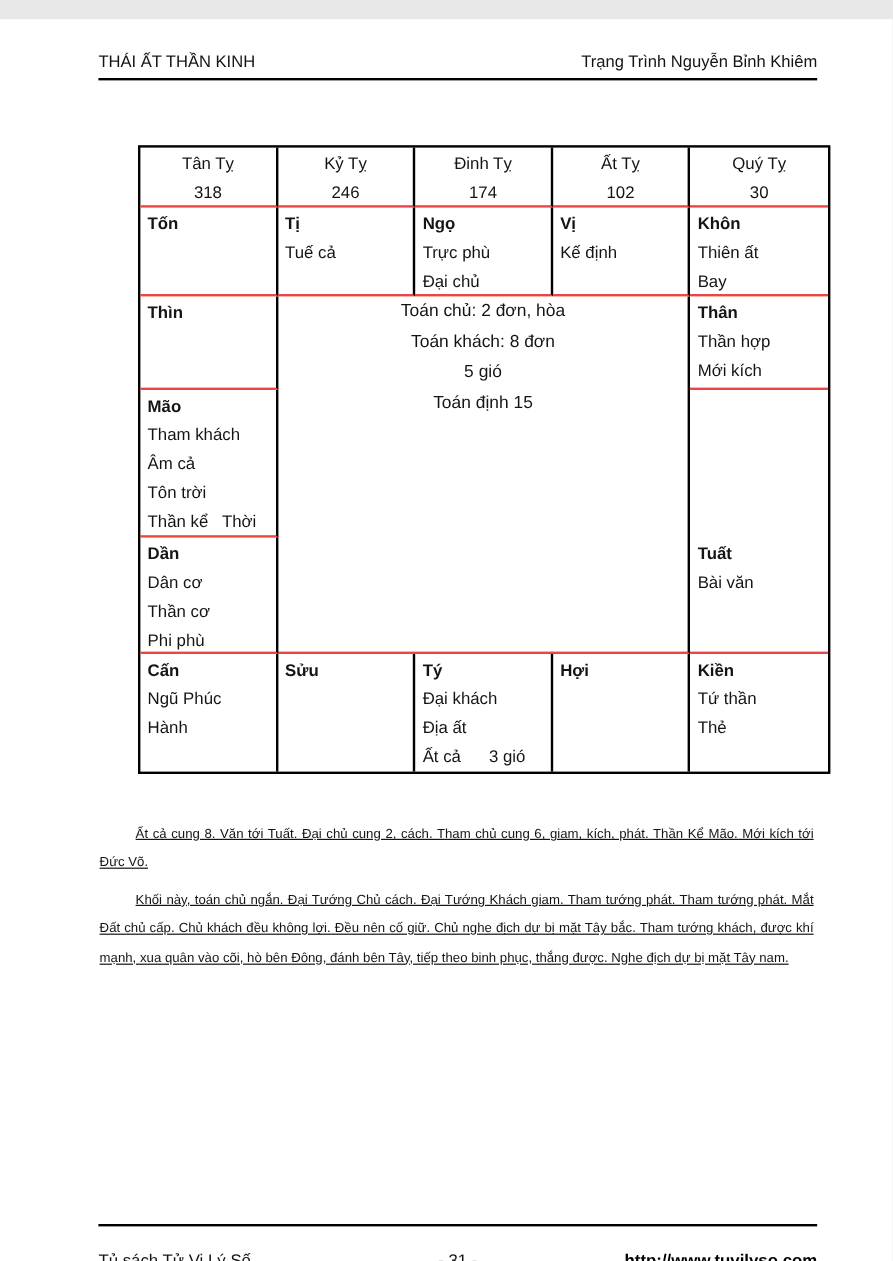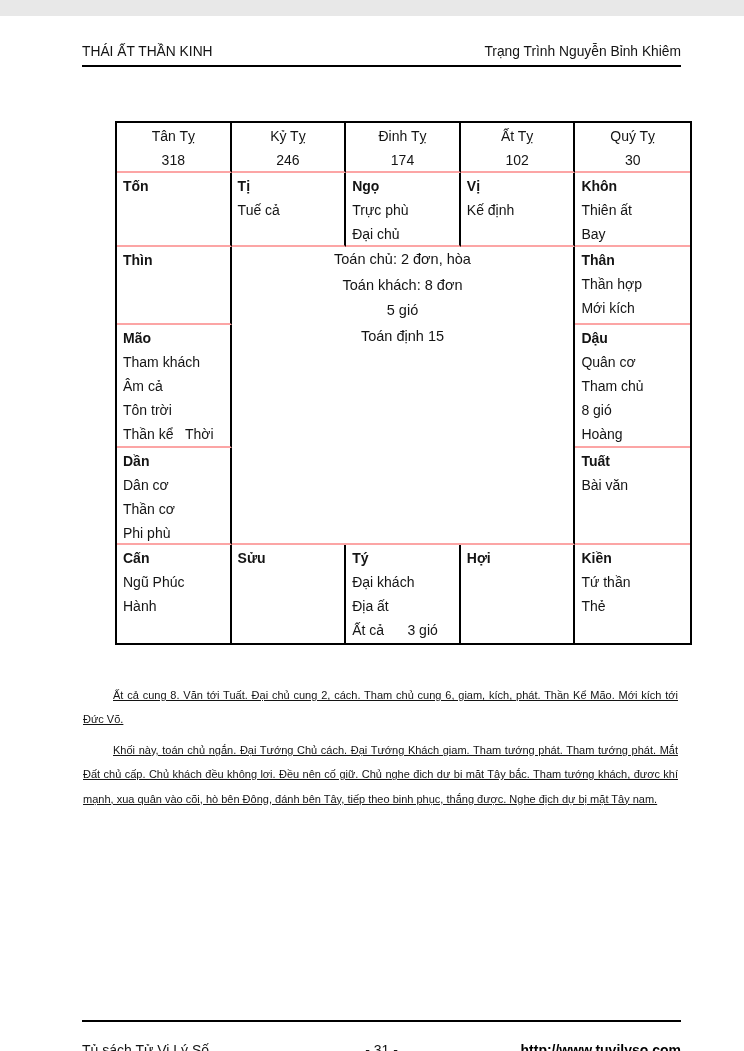--- a/index.html
+++ b/index.html
@@ -15,21 +15,21 @@
     font-size:13.8px;border-bottom:2px solid #000;padding-bottom:6px;
   }
   
   .chart{
     position:absolute;left:115px;top:105px;width:577px;height:524px;
     box-sizing:border-box;border:2px solid #000;background:#fff;
     display:grid;grid-template-columns:repeat(5,1fr);
     grid-template-rows:50px 74px 78px 123px 97px auto;
   }
   .cell{
-    box-sizing:border-box;border-right:2px solid #000;border-bottom:2px solid #fca5a5;
+    box-sizing:border-box;border-right:2px solid #000;border-bottom:2px solid #ef4444;
     padding:1px 4px 0 6px;font-size:14px;line-height:24px;overflow:hidden;
   }
   .col5{border-right:none;}
   .rowlast{border-bottom:none;}
   .cell-title{font-weight:bold;}
   .cell-line{white-space:pre-wrap;}
   .year{text-align:center;padding:1px 2px 0 2px;}
   .center-cell{
     display:flex;flex-direction:column;justify-content:flex-start;align-items:center;
     font-size:14.5px;line-height:25.5px;padding:0;text-align:center;
@@ -141,29 +141,20 @@
 
     <div class="cell a-mao">
       <div class="cell-title">Mão</div>
       <div>
           <div class="cell-line">Tham khách</div>
           <div class="cell-line">Âm cả</div>
           <div class="cell-line">Tôn trời</div>
           <div class="cell-line">Thần kể   Thời</div>
         </div>
     </div>
-    <div class="cell a-dau col5">
-      <div class="cell-title">Dậu</div>
-      <div>
-          <div class="cell-line">Quân cơ</div>
-          <div class="cell-line">Tham chủ</div>
-          <div class="cell-line">8 gió</div>
-          <div class="cell-line">Hoàng</div>
-        </div>
-    </div>
 
     <div class="cell a-dan">
       <div class="cell-title">Dần</div>
       <div>
           <div class="cell-line">Dân cơ</div>
           <div class="cell-line">Thần cơ</div>
           <div class="cell-line">Phi phù</div>
         </div>
     </div>
     <div class="cell a-tuat col5">

